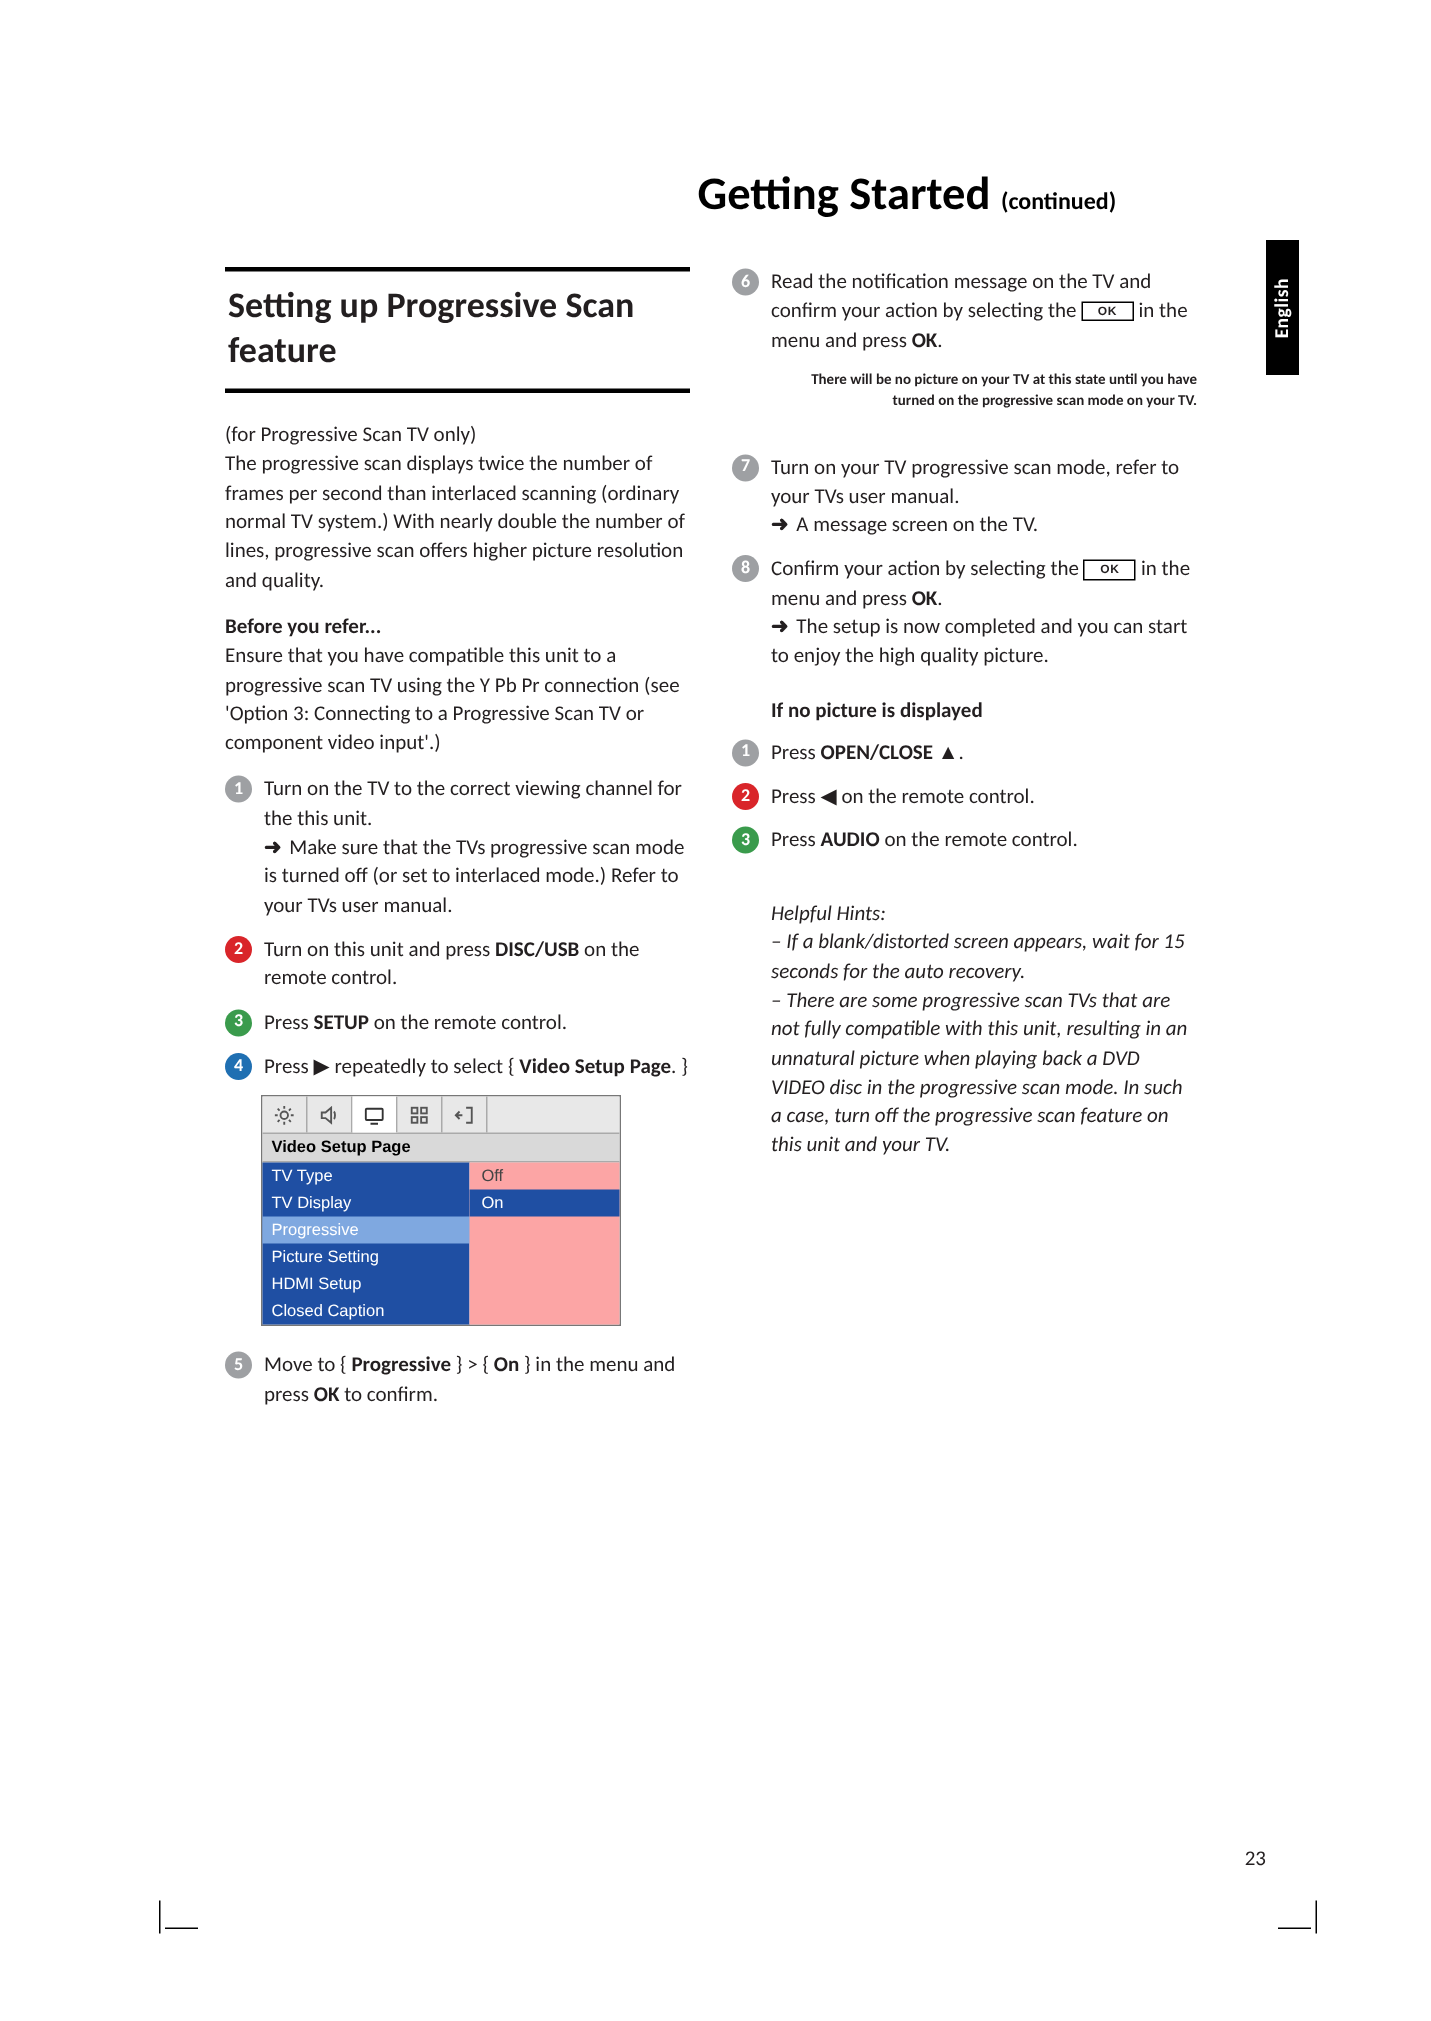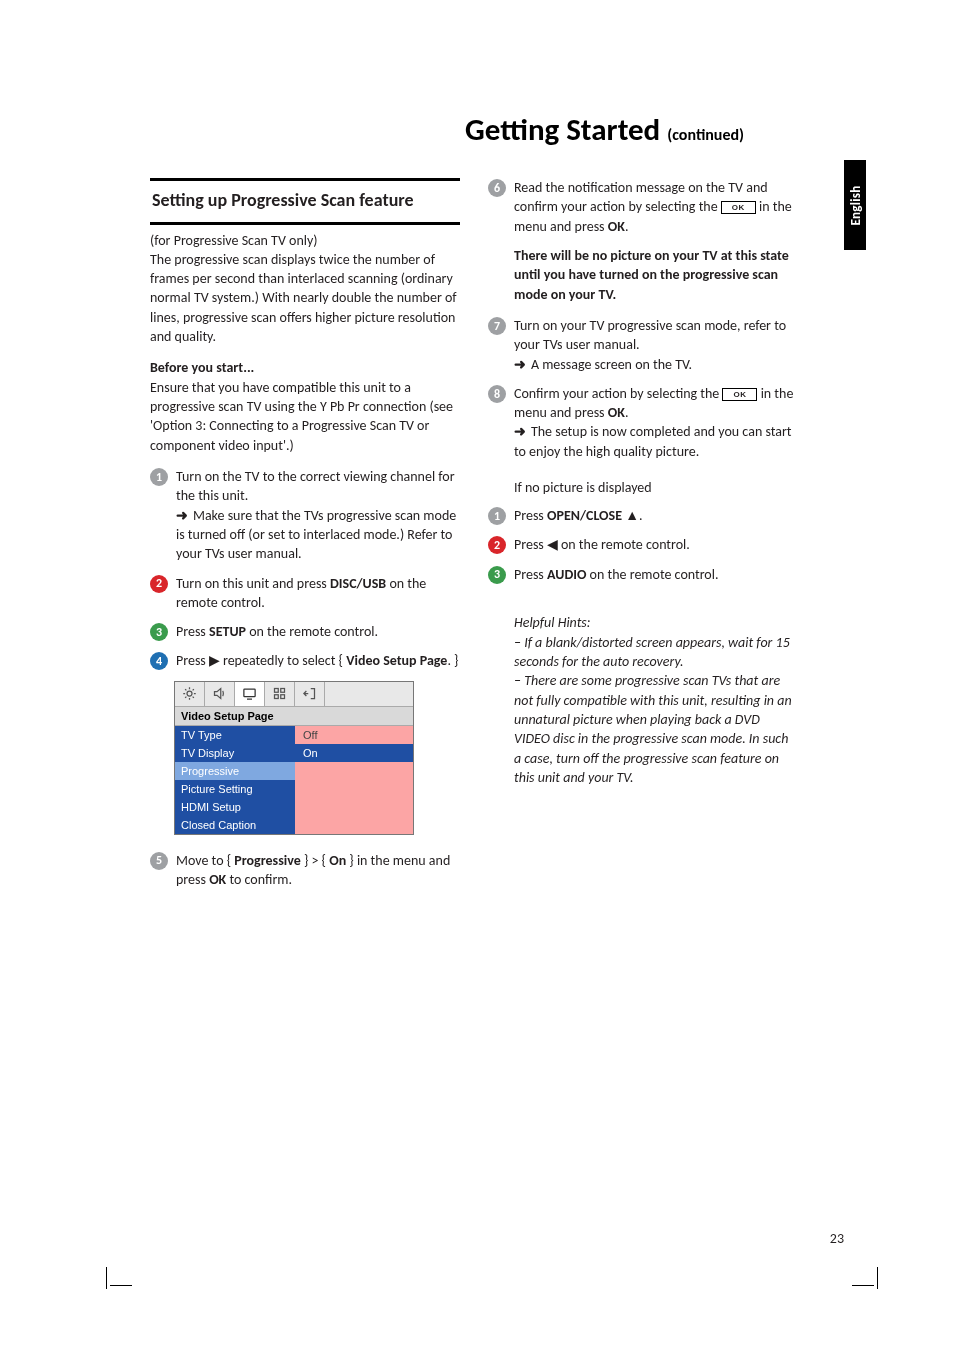--- a/index.html
+++ b/index.html
@@ -4,45 +4,45 @@
 <style>
   * { box-sizing: border-box; margin: 0; padding: 0; }
   html, body { width: 954px; height: 1347px; background: #fff; font-family: "Gill Sans", "Gill Sans MT", "Trebuchet MS", Calibri, sans-serif; color: #231f20; }
   .page { position: relative; width: 954px; height: 1347px; padding: 110px 90px 60px 150px; }
   .side-tab { position: absolute; top: 160px; right: 88px; width: 22px; height: 90px; background: #000; color: #fff; display: flex; align-items: center; justify-content: center; }
   .side-tab span { transform: rotate(-90deg); font-weight: 700; font-size: 13px; letter-spacing: .3px; }
   h1.title { font-size: 31px; font-weight: 700; color: #000; margin-bottom: 30px; padding-left: 315px; }
   h1.title .cont { font-size: 16px; font-weight: 700; margin-top: 12px; }
   .cols { display: flex; gap: 28px; }
   .col { width: 310px; }
-  h2.section { font-size: 18px; font-weight: 700; border-top: 3px solid #000; border-bottom: 3px solid #000; padding: 8px 2px 10px; margin-bottom: 6px; line-height: 1.25; }
+  h2.section { font-size: 24px; font-weight: 700; border-top: 3px solid #000; border-bottom: 3px solid #000; padding: 8px 2px 10px; margin-bottom: 18px; line-height: 1.25; }
   p { font-size: 14px; line-height: 1.38; margin-bottom: 12px; }
   .bold { font-weight: 700; }
   .step { display: flex; align-items: flex-start; gap: 8px; margin-bottom: 10px; font-size: 14px; line-height: 1.38; }
   .step .txt { flex: 1; }
   .circle { display: inline-flex; align-items: center; justify-content: center; width: 18px; height: 18px; border-radius: 50%; font-size: 12px; font-weight: 700; color: #fff; flex: 0 0 18px; margin-top: 1px; }
   .c-grey  { background: #9ea0a3; }
   .c-red   { background: #d9252a; }
   .c-green { background: #3a9b4c; }
   .c-blue  { background: #1f6fb2; }
   .arrow { font-family: Arial, sans-serif; font-weight: 700; margin-right: 2px; }
   .okbox { display: inline-block; border: 1px solid #000; padding: 0 10px; font-size: 8px; font-weight: 700; letter-spacing: .5px; vertical-align: 1px; font-family: Arial, sans-serif; }
-  .callout { font-weight: 700; font-size: 14px; line-height: 1.38; margin: 0 0 12px 26px; }
+  .callout { font-weight: 700; font-size: 10px; line-height: 1.38; margin: 0 0 28px 26px; text-align: right; }
   .italic { font-style: italic; }
-  .subhead { font-weight: 400; font-size: 14px; margin: 18px 0 10px 26px; }
+  .subhead { font-weight: 700; font-size: 14px; margin: 18px 0 10px 26px; }
 
   
   .menu-table { width: 240px; border: 1px solid #777; margin: 4px 0 16px 24px; font-family: Arial, sans-serif; font-size: 11px; }
   .menu-tabs { display: flex; background: #e8e8e8; border-bottom: 1px solid #aaa; }
   .menu-tabs .tab { flex: 0 0 30px; height: 24px; display: flex; align-items: center; justify-content: center; border-right: 1px solid #aaa; color:#555; }
   .menu-tabs .tab.active { background: #fff; }
   .menu-tabs svg { width: 15px; height: 15px; }
   .menu-head { background: #d9d9d9; color: #000; font-weight: 700; padding: 3px 6px; border-bottom: 1px solid #aaa; }
   .menu-body { display: flex; }
-  .menu-left { width: 120px; background: #1f4fa3; color: #fff; }
+  .menu-left { width: 138px; background: #1f4fa3; color: #fff; }
   .menu-left div { padding: 3px 6px; }
   .menu-left .sel { background: #7fa8e0; color: #fff; }
   .menu-right { flex: 1; background: #fca5a5; color: #444; }
   .menu-right div { padding: 3px 8px; }
   .menu-right .sel { background: #1f4fa3; color: #fff; }
   .menu-right .filler { height: 28px; }
 
   .pagenum { position: absolute; right: 110px; bottom: 100px; font-size: 14px; }
   .cropmark { position: absolute; width: 38px; height: 38px; }
   .cropmark::before, .cropmark::after { content: ""; position: absolute; background: #000; }
@@ -69,21 +69,21 @@
 
   <div class="cols">
 
     <div class="col">
       <h2 class="section">Setting up Progressive Scan feature</h2>
 
       <p style="white-space:pre-line;">(for Progressive Scan TV only)
 The progressive scan displays twice the number of frames per second than interlaced scanning (ordinary normal TV system.) With nearly double the number of lines, progressive scan offers higher picture resolution and quality.</p>
 
       <p>
-        <span class="bold">Before you start...</span><br>
+        <span class="bold">Before you refer...</span><br>
         <span>Ensure that you have compatible this unit to a progressive scan TV using the Y Pb Pr connection (see 'Option 3: Connecting to a Progressive Scan TV or component video input'.)</span>
       </p>
 
       <div class="step">
         <span class="circle c-grey">1</span>
         <div class="txt">
           <span>Turn on the TV to the correct viewing channel for the this unit.</span><br>
           <span class="arrow">➜</span>
           <span>Make sure that the TVs progressive scan mode is turned off (or set to interlaced mode.) Refer to your TVs user manual.</span>
         </div>

